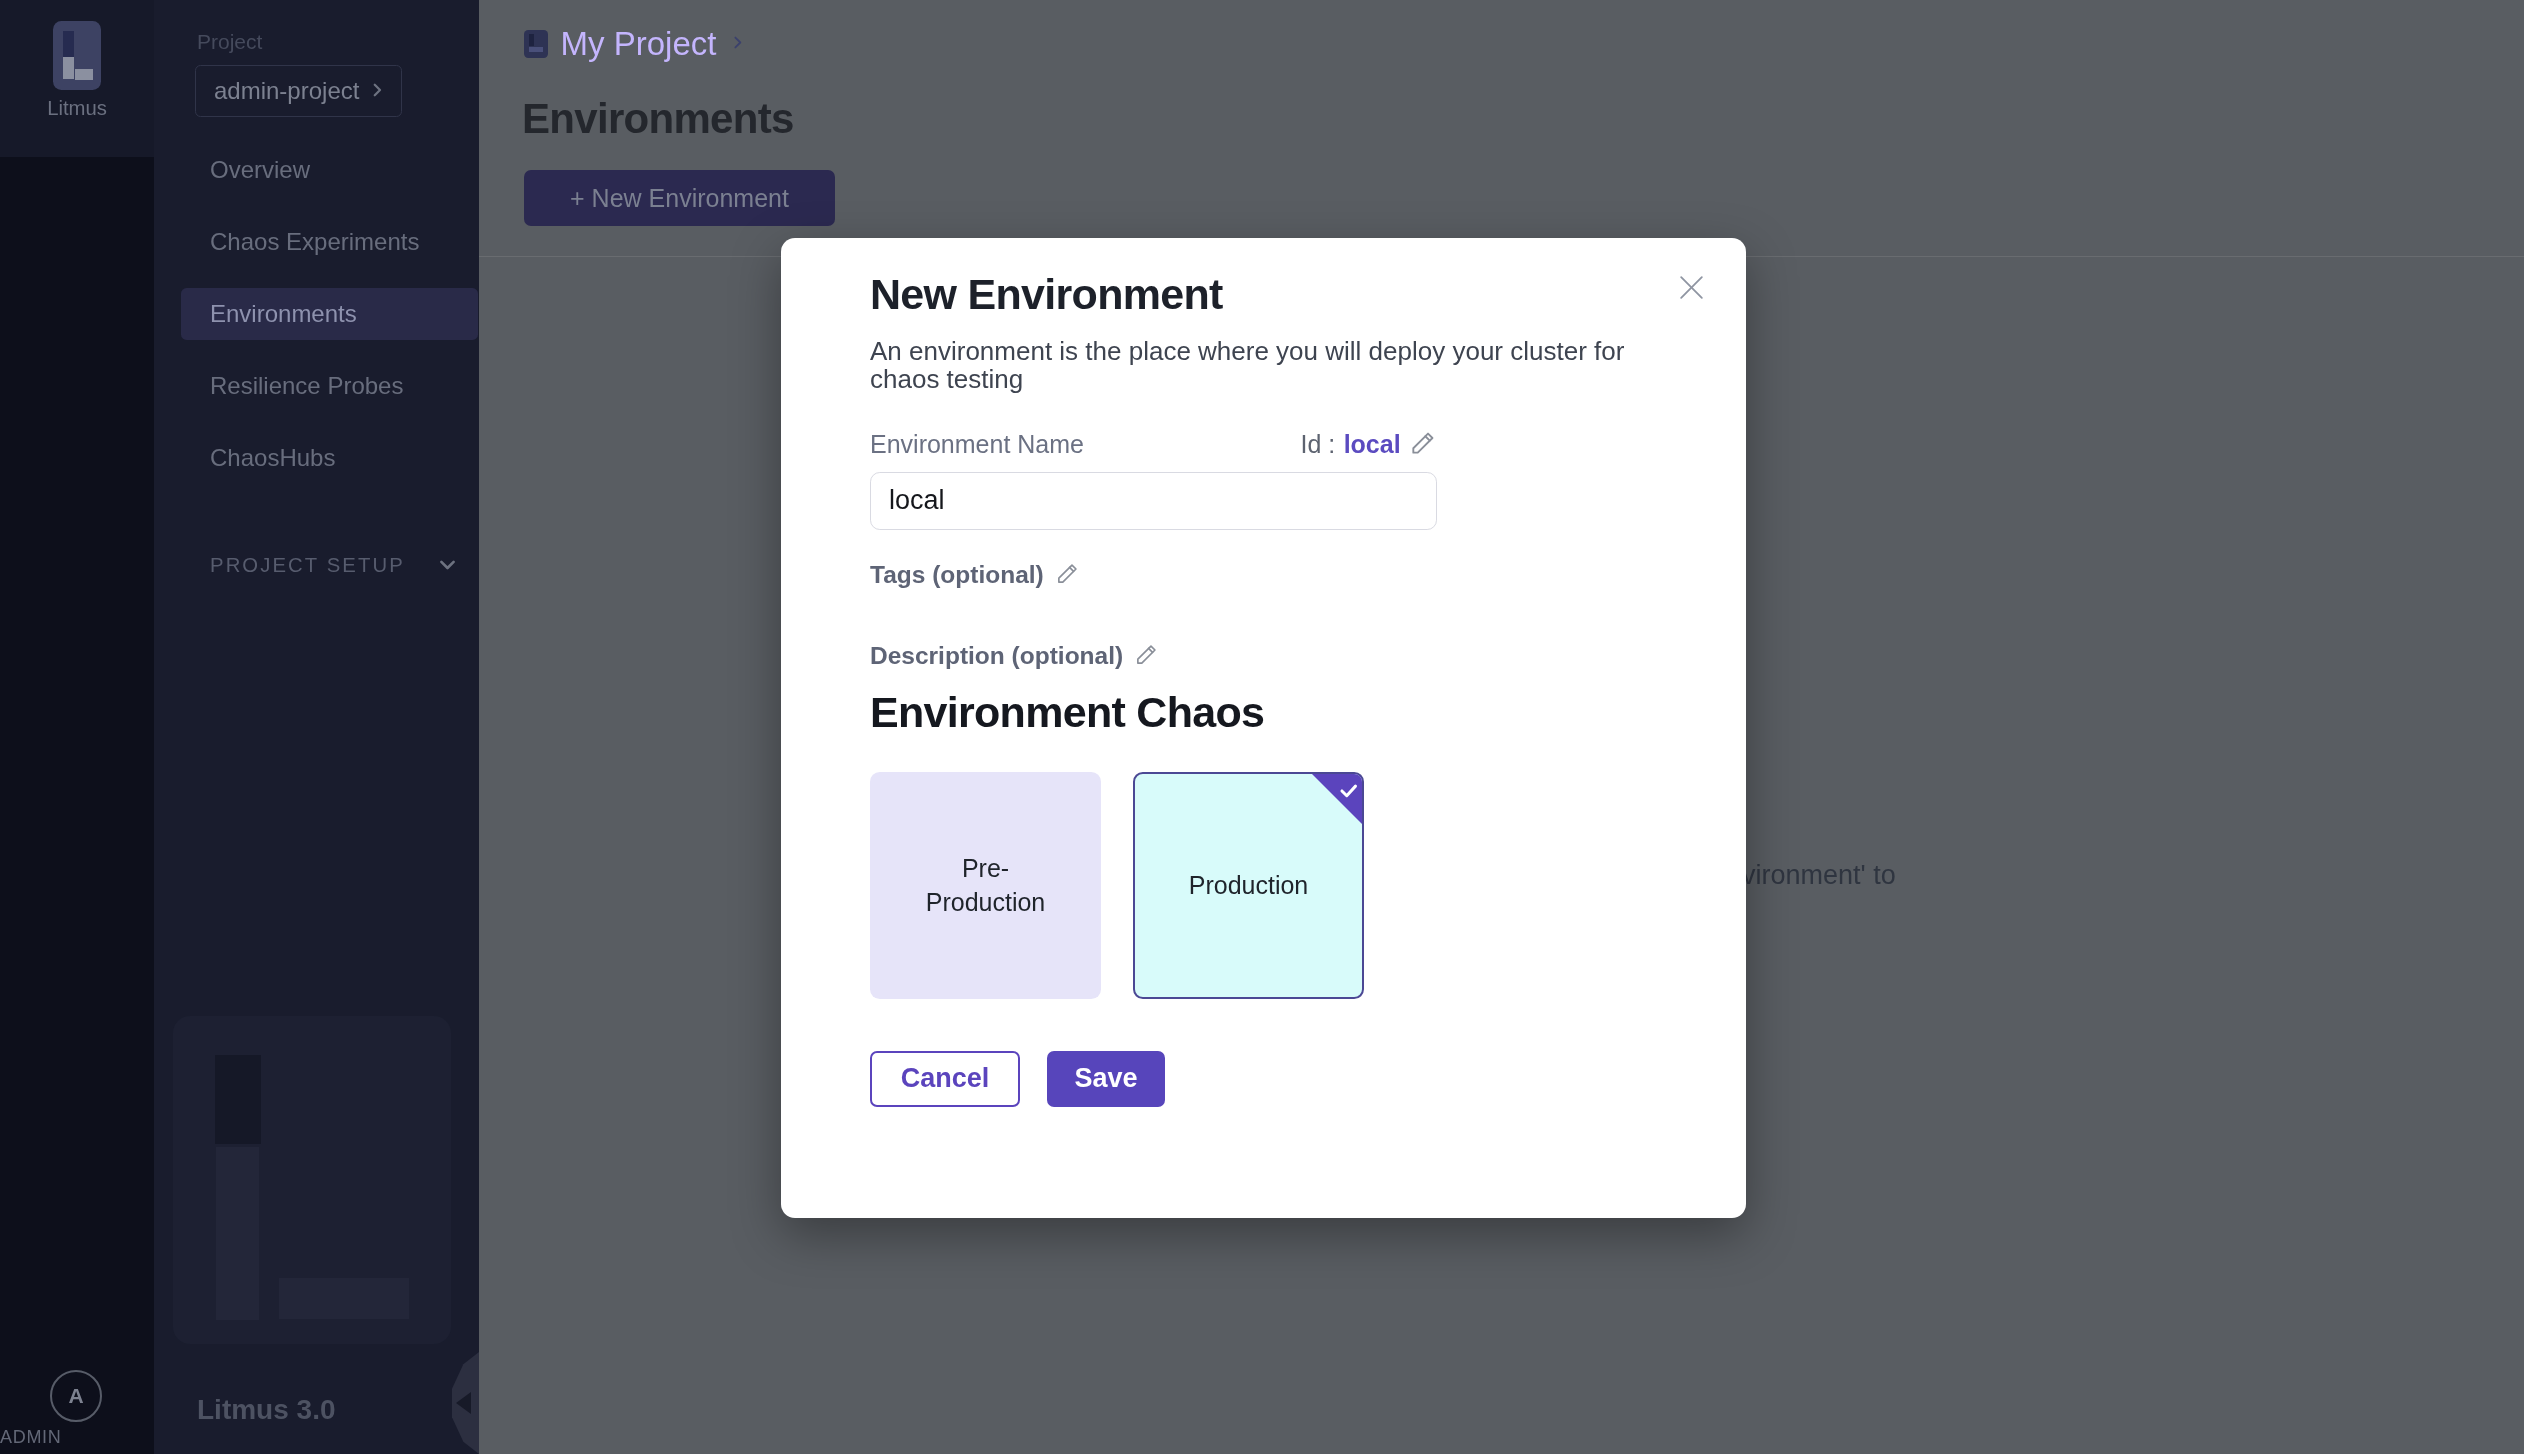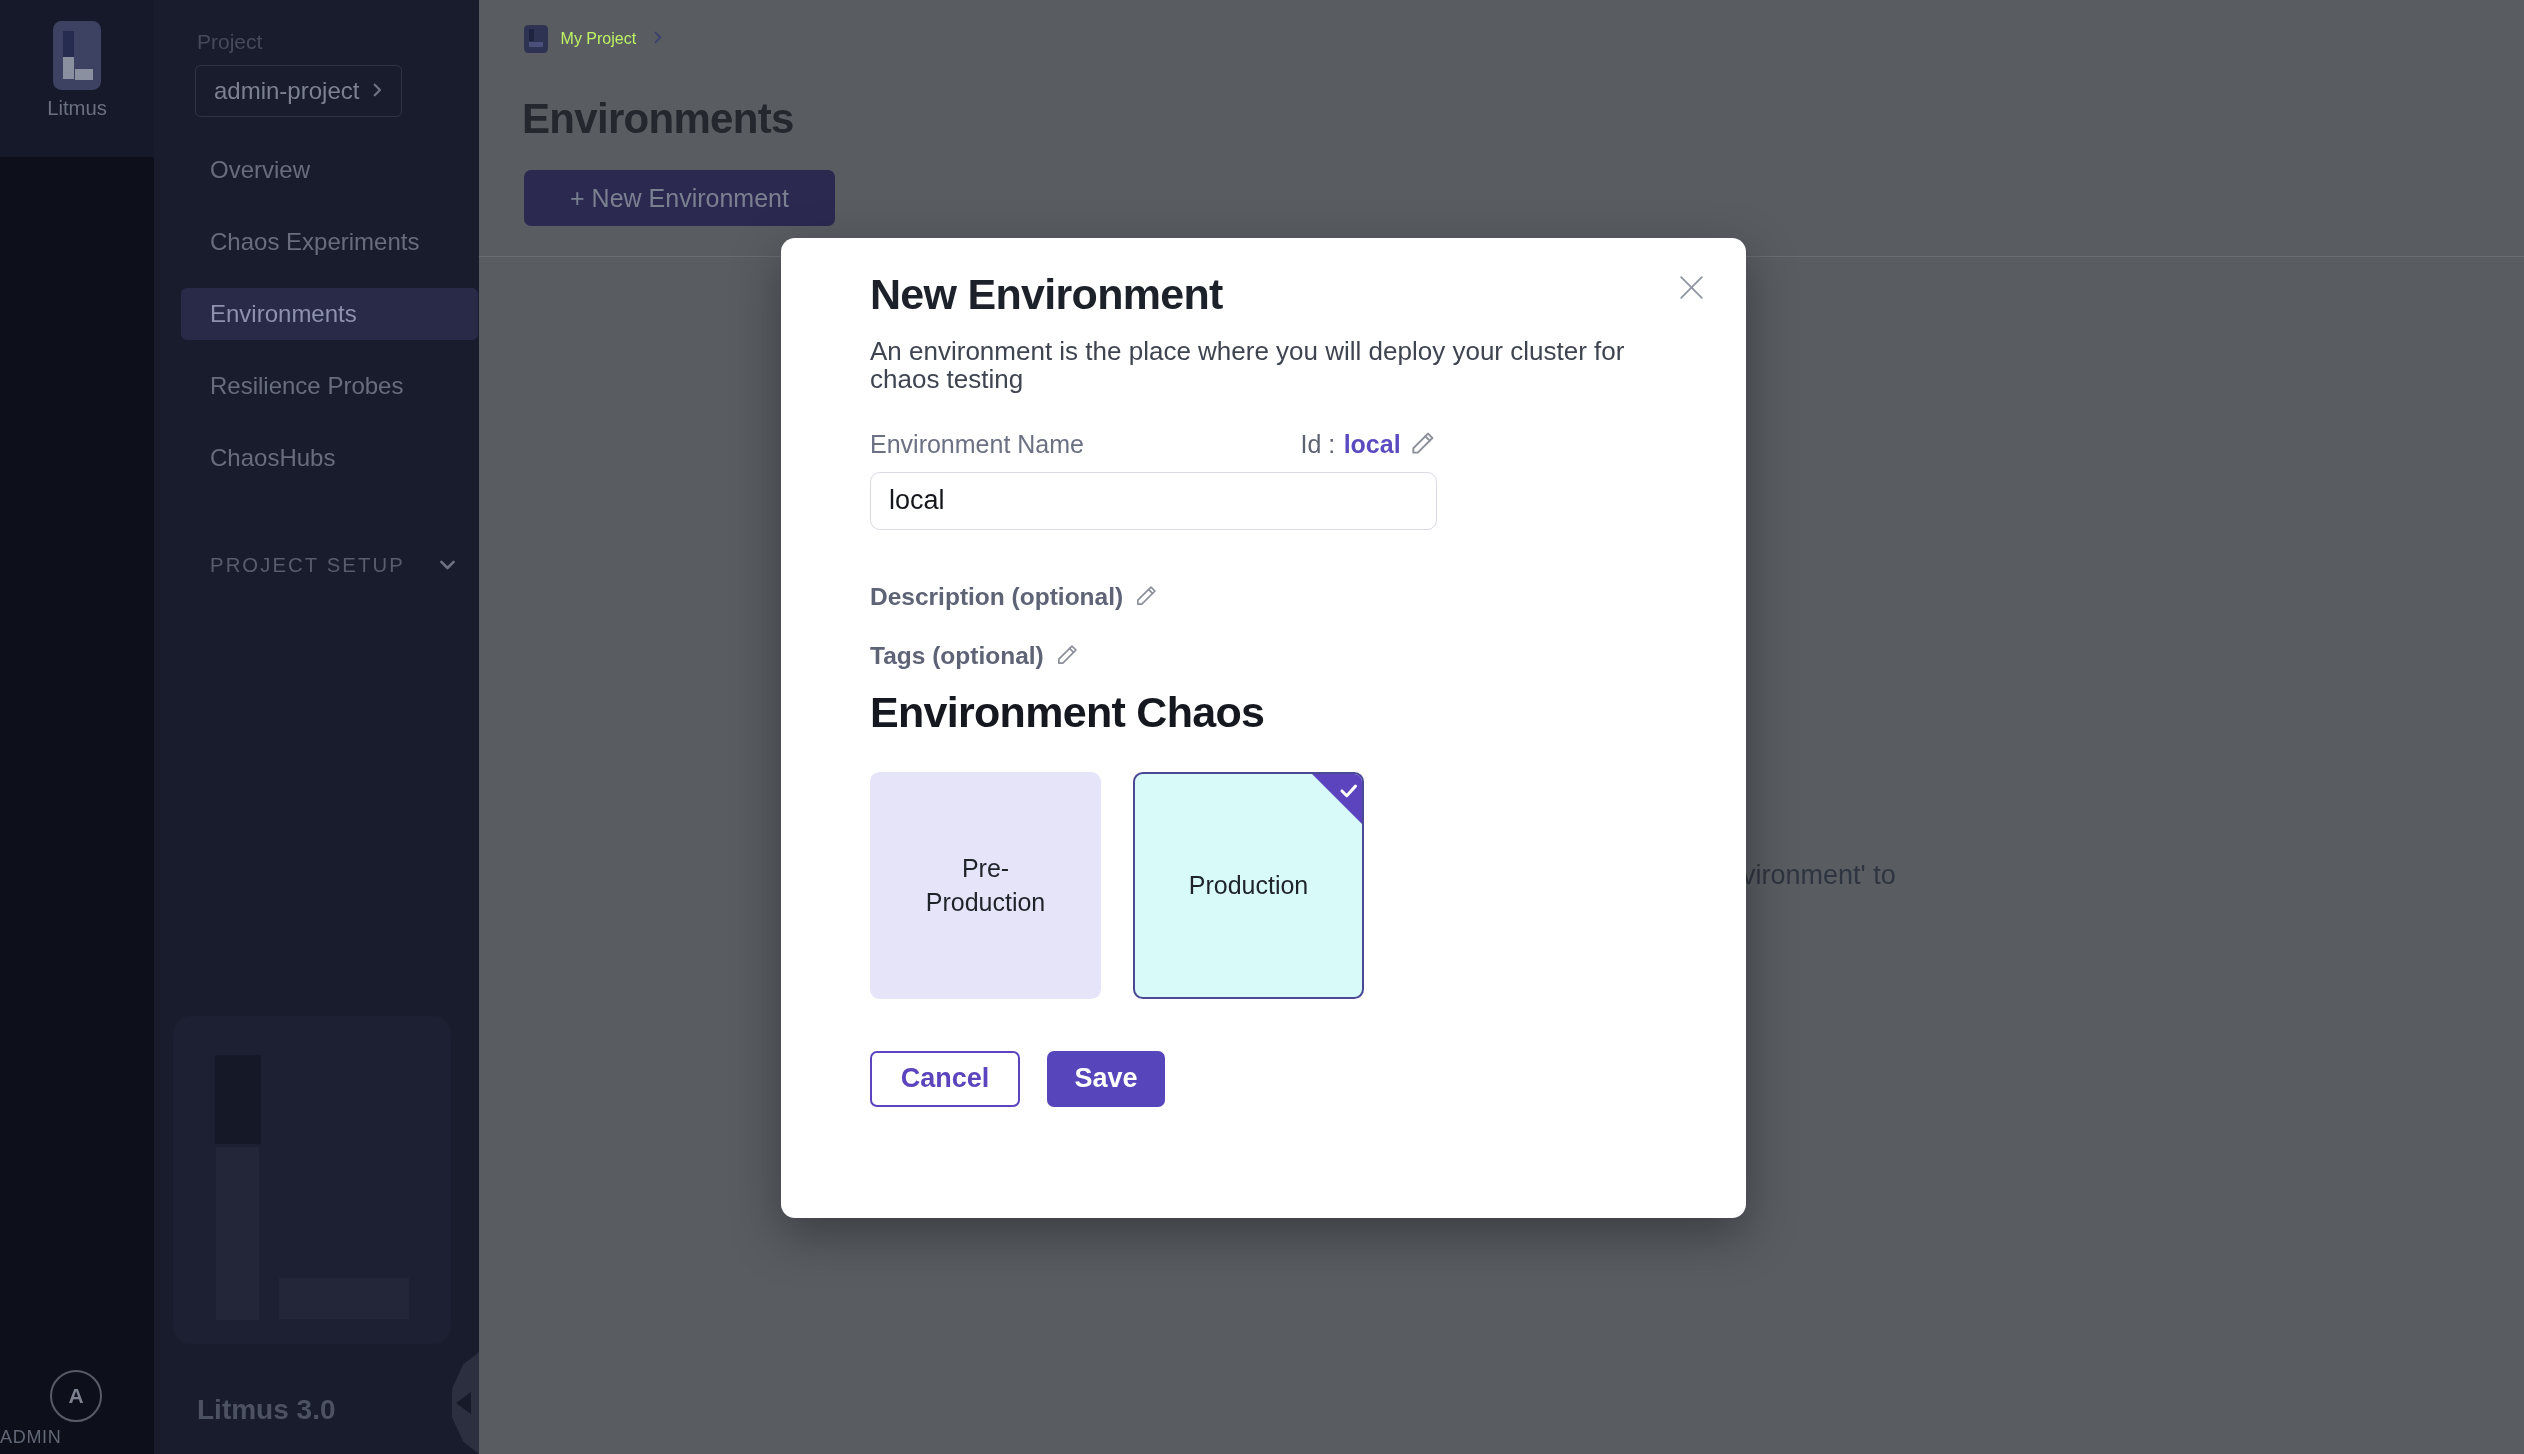--- a/index.html
+++ b/index.html
@@ -34,21 +34,21 @@
   .version{position:absolute;left:43px;top:1394px;font-size:28px;font-weight:bold;color:#4d5262;}
   .collapse-tab{position:absolute;left:298px;top:1352px;width:27px;height:102px;background:#2c2f40;clip-path:polygon(100% 0,100% 100%,42% 88%,0 64%,0 36%,42% 12%);display:flex;align-items:center;justify-content:center;}
   .collapse-tab .tri{width:0;height:0;border-top:11.2px solid transparent;border-bottom:11.2px solid transparent;border-right:15.4px solid #171a28;margin-right:4.2px;}
 
   
   .main{position:absolute;left:479px;top:0;width:2046px;height:1455px;background:#595d62;z-index:1;}
   .crumb{position:absolute;left:45px;top:24.5px;display:flex;align-items:center;gap:12.6px;}
   .crumb-icon{width:24px;height:28px;border-radius:4.2px;background:#2e3354;position:relative;}
   .crumb-icon:before{content:"";position:absolute;left:4.9px;top:4.9px;width:5.6px;height:11.2px;background:#1e2340;}
   .crumb-icon:after{content:"";position:absolute;left:4.9px;top:17px;width:14px;height:5.6px;background:#4a507a;}
-  .crumb-text{font-size:16px;color:#bef264;}
+  .crumb-text{font-size:33px;color:#c4b5fd;}
   .crumb-chev{font-size:21px;color:#3b416c;}
   .page-title{position:absolute;left:43px;top:67px;font-size:42px;font-weight:bold;color:#24272d;letter-spacing:-0.7px;}
   .new-env-btn{position:absolute;left:45px;top:170px;width:311px;height:56px;border-radius:7px;background:#2b2950;border:none;color:#7b8091;font-size:25px;display:flex;align-items:center;justify-content:center;}
   .divider{position:absolute;left:0;top:256px;width:2046px;height:1.4px;background:#696c70;}
   .empty-frag{position:absolute;left:1263px;top:860px;font-size:27px;color:#2f3540;}
 
   
   .modal{position:absolute;left:781px;top:238px;width:965px;height:980px;background:#ffffff;border-radius:14px;box-shadow:0 17px 49px rgba(0,0,0,.35);z-index:10;padding:0 84px 0 89px;}
   .close-btn{position:absolute;top:34px;right:39px;width:31px;height:31px;background:none;border:none;padding:0;cursor:pointer;}
   .modal-title{margin:0;padding-top:32px;font-size:43px;font-weight:bold;color:#1d212a;letter-spacing:-0.7px;}
@@ -182,32 +182,32 @@
           <svg width="28" height="28" viewBox="0 0 24 24" fill="none" stroke="#8a8f99" stroke-width="1.6" stroke-linecap="round" stroke-linejoin="round">
               <path d="M16.3 3.9l3.8 3.8L7.5 20.3H3.7v-3.8L16.3 3.9z"></path>
               <path d="M14 6.2l3.8 3.8"></path>
             </svg>
         </span>
       </span>
     </div>
 
     <input class="env-input" type="text" value="local" style="">
 
-    <div class="opt-row first">
-      <span class="opt-label">Description (optional)</span>
+    <div class="opt-row second">
+      <span class="opt-label">Tags (optional)</span>
       <span>
         <svg width="25" height="25" viewBox="0 0 24 24" fill="none" stroke="#8a8f99" stroke-width="1.6" stroke-linecap="round" stroke-linejoin="round">
             <path d="M16.3 3.9l3.8 3.8L7.5 20.3H3.7v-3.8L16.3 3.9z"></path>
             <path d="M14 6.2l3.8 3.8"></path>
           </svg>
       </span>
     </div>
 
-    <div class="opt-row second">
-      <span class="opt-label">Tags (optional)</span>
+    <div class="opt-row first">
+      <span class="opt-label">Description (optional)</span>
       <span>
         <svg width="25" height="25" viewBox="0 0 24 24" fill="none" stroke="#8a8f99" stroke-width="1.6" stroke-linecap="round" stroke-linejoin="round">
             <path d="M16.3 3.9l3.8 3.8L7.5 20.3H3.7v-3.8L16.3 3.9z"></path>
             <path d="M14 6.2l3.8 3.8"></path>
           </svg>
       </span>
     </div>
 
     <h3 class="type-heading">Environment Chaos</h3>
 

